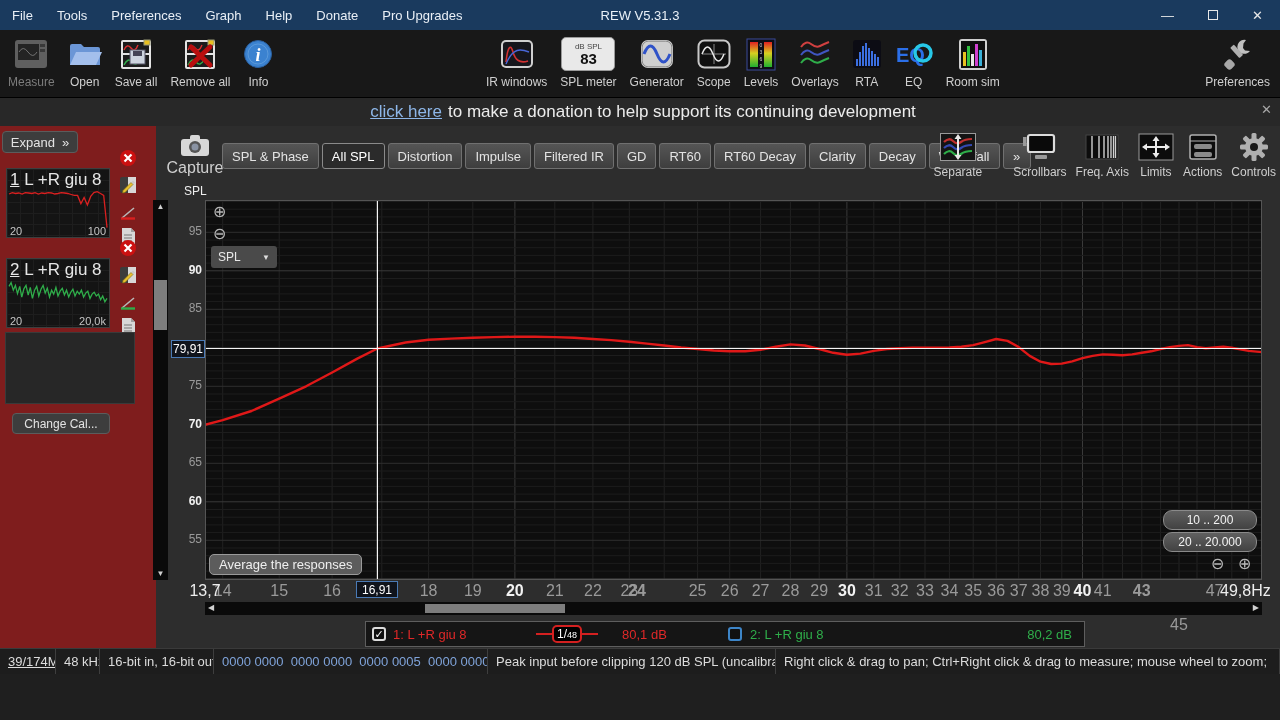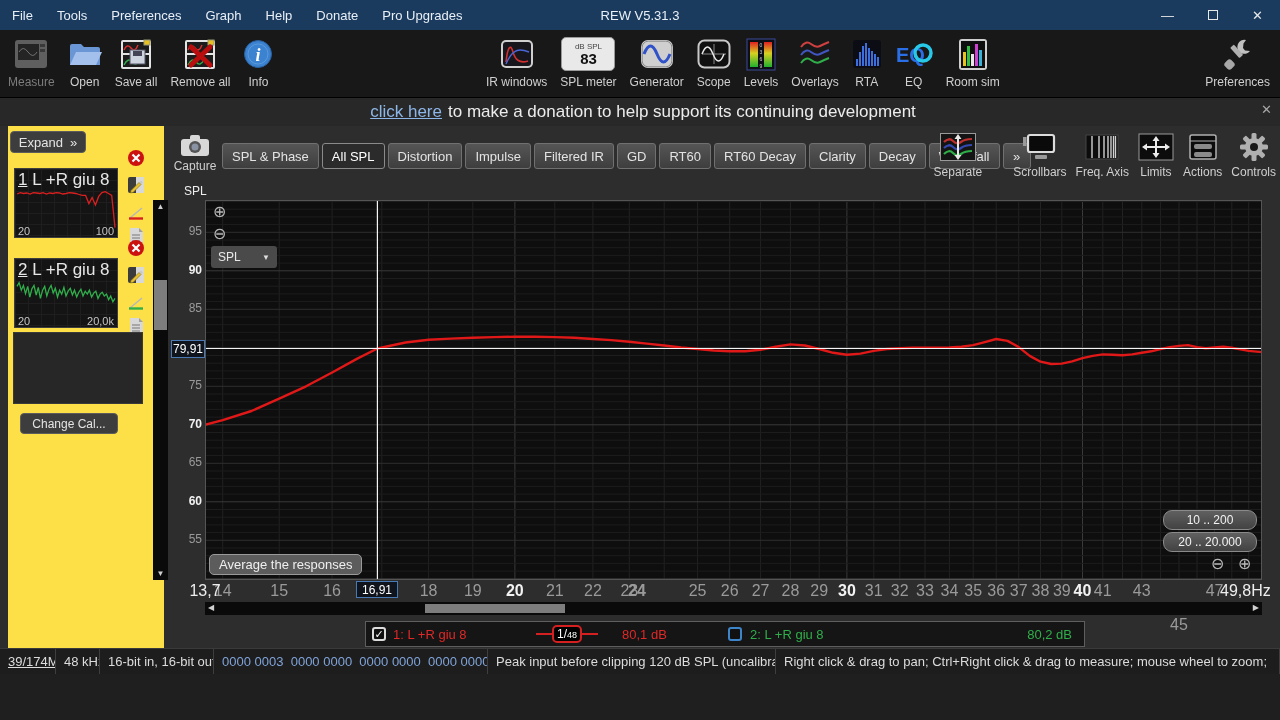--- a/index.html
+++ b/index.html
@@ -31,21 +31,21 @@
   .splm-top { font-size:8px; color:#444; line-height:9px; }
   .splm-val { font-size:15px; font-weight:bold; color:#111; line-height:15px; }
 
   
   .banner { position:absolute; left:0; top:98px; right:0; height:28px; background:#282828;
             display:flex; align-items:center; justify-content:center; font-size:17px; color:#ececec; }
   .banner .link { color:#8db6e8; text-decoration:underline; margin:0 6px; cursor:pointer; }
   .banner-close { position:absolute; right:8px; top:4px; color:#a8a8a8; font-size:13px; }
 
   
-  .sidebar { position:absolute; left:8px; top:126px; width:156px; height:522px; background:#fde047; }
+  .sidebar { position:absolute; left:0; top:126px; width:156px; height:522px; background:#7f1d1d; }
   .expand-btn { position:absolute; left:2px; top:5px; width:76px; height:22px; background:#3d3d3d;
                 border:1px solid #5c5c5c; border-radius:4px; display:flex; align-items:center;
                 justify-content:center; gap:7px; font-size:13px; color:#e3e3e3; }
   .meas { position:absolute; left:4px; width:144px; height:100px; }
   .thumb { position:absolute; left:2px; top:20px; width:104px; height:70px; background:#141414;
            border:1px solid #3e3e3e;
            background-image:repeating-linear-gradient(to right,#1e1e1e 0 1px,transparent 1px 13px),
                             repeating-linear-gradient(to bottom,#1e1e1e 0 1px,transparent 1px 11px); }
   .thumb-title { position:absolute; left:3px; top:1px; font-size:17px; color:#e6e6e6; white-space:nowrap; }
   .thumb-title .idx { text-decoration:underline; }
@@ -55,21 +55,21 @@
                align-items:center; justify-content:center; }
   .cal-panel { position:absolute; left:5px; top:206px; width:130px; height:72px; background:#272727;
                border:1px solid #3a3a3a; }
   .cal-btn { position:absolute; left:12px; top:287px; width:98px; height:21px; background:#3d3d3d;
              border:1px solid #5c5c5c; border-radius:4px; font-size:12px; color:#e3e3e3;
              display:flex; align-items:center; justify-content:center; }
 
   
   .capture { position:absolute; left:172px; top:133px; width:46px; display:flex; flex-direction:column;
              align-items:center; gap:2px; }
-  .capture .tb-label { font-size:12px; }
+  .capture .tb-label { font-size:16px; }
   .tabs { position:absolute; left:222px; top:143px; display:flex; gap:3px; }
   .tab { height:26px; padding:0 9px; display:flex; align-items:center; font-size:13px; color:#e3e3e3;
          background:linear-gradient(#555,#3e3e3e); border:1px solid #707070; border-radius:3px;
          white-space:nowrap; }
   .tab.sel { background:#2b2b2b; border-color:#8a8a8a; color:#fff; }
   .gtools { position:absolute; top:131px; right:4px; display:flex; gap:9px; align-items:flex-start; }
   .gtool { display:flex; flex-direction:column; align-items:center; gap:2px; }
   .gtool .tb-icon { height:32px; }
   .gtool .tb-label { font-size:12px; }
   .gtool.first { margin-right:22px; }
@@ -712,21 +712,21 @@
       <div class="xtick" style="left: 879.779px;">32</div>
       <div class="xtick" style="left: 904.981px;">33</div>
       <div class="xtick" style="left: 929.43px;">34</div>
       <div class="xtick" style="left: 953.17px;">35</div>
       <div class="xtick" style="left: 976.242px;">36</div>
       <div class="xtick" style="left: 998.681px;">37</div>
       <div class="xtick" style="left: 1020.52px;">38</div>
       <div class="xtick" style="left: 1041.8px;">39</div>
       <div class="xtick bold" style="left: 1062.53px;">40</div>
       <div class="xtick" style="left: 1082.75px;">41</div>
-      <div class="xtick" style="left: 1121.76px;">43</div>
+      <div class="xtick" style="left: 1121.76px; font-weight: bold;">43</div>
       <div class="xtick" style="left: 1158.99px; margin-top: 34px;">45</div>
       <div class="xtick" style="left: 1194.61px;">47</div>
       <div class="xtick xedge" style="left: 185px;">13,7</div>
       <div class="xtick xedge" style="left: 1220px;">49,8Hz</div>
     </div>
   <div class="cursor-box" style="left:171px;top:340px;width:34px;height:18px">79,91</div>
   <div class="cursor-box" style="left:356px;top:581px;width:42px;height:17px">16,91</div>
 
   <div class="legend" id="legend">
       <div class="chk" style="left: 6px;">✓</div>
@@ -742,21 +742,21 @@
       <div style="left: 256px; color: rgb(224, 40, 40);">80,1 dB</div>
       <div class="chk unchecked" style="left: 362px;"></div>
       <div style="left: 384px; color: rgb(47, 174, 74);">2: L +R giu 8</div>
       <div style="right: 12px; color: rgb(47, 174, 74);">80,2 dB</div>
     </div>
 
   <div class="statusbar" id="statusbar">
       <div class="seg" style="width: 56px; text-decoration: underline;">39/174MB</div>
       <div class="seg" style="width: 44px;">48 kHz</div>
       <div class="seg" style="width: 114px;">16-bit in, 16-bit out</div>
-      <div class="seg" style="width: 274px; color: rgb(127, 163, 217);">0000 0003  0000 0000  0000 0000  0000 0000</div>
+      <div class="seg" style="width: 274px; color: rgb(127, 163, 217);">0000 0000  0000 0000  0000 0005  0000 0000</div>
       <div class="seg" style="width: 288px;">Peak input before clipping 120 dB SPL (uncalibrated)</div>
       <div class="seg" style="flex: 1 1 0%;">Right click &amp; drag to pan; Ctrl+Right click &amp; drag to measure; mouse wheel to zoom;</div>
     </div>
 
   <div class="taskbar">
     
     
     
     
     

